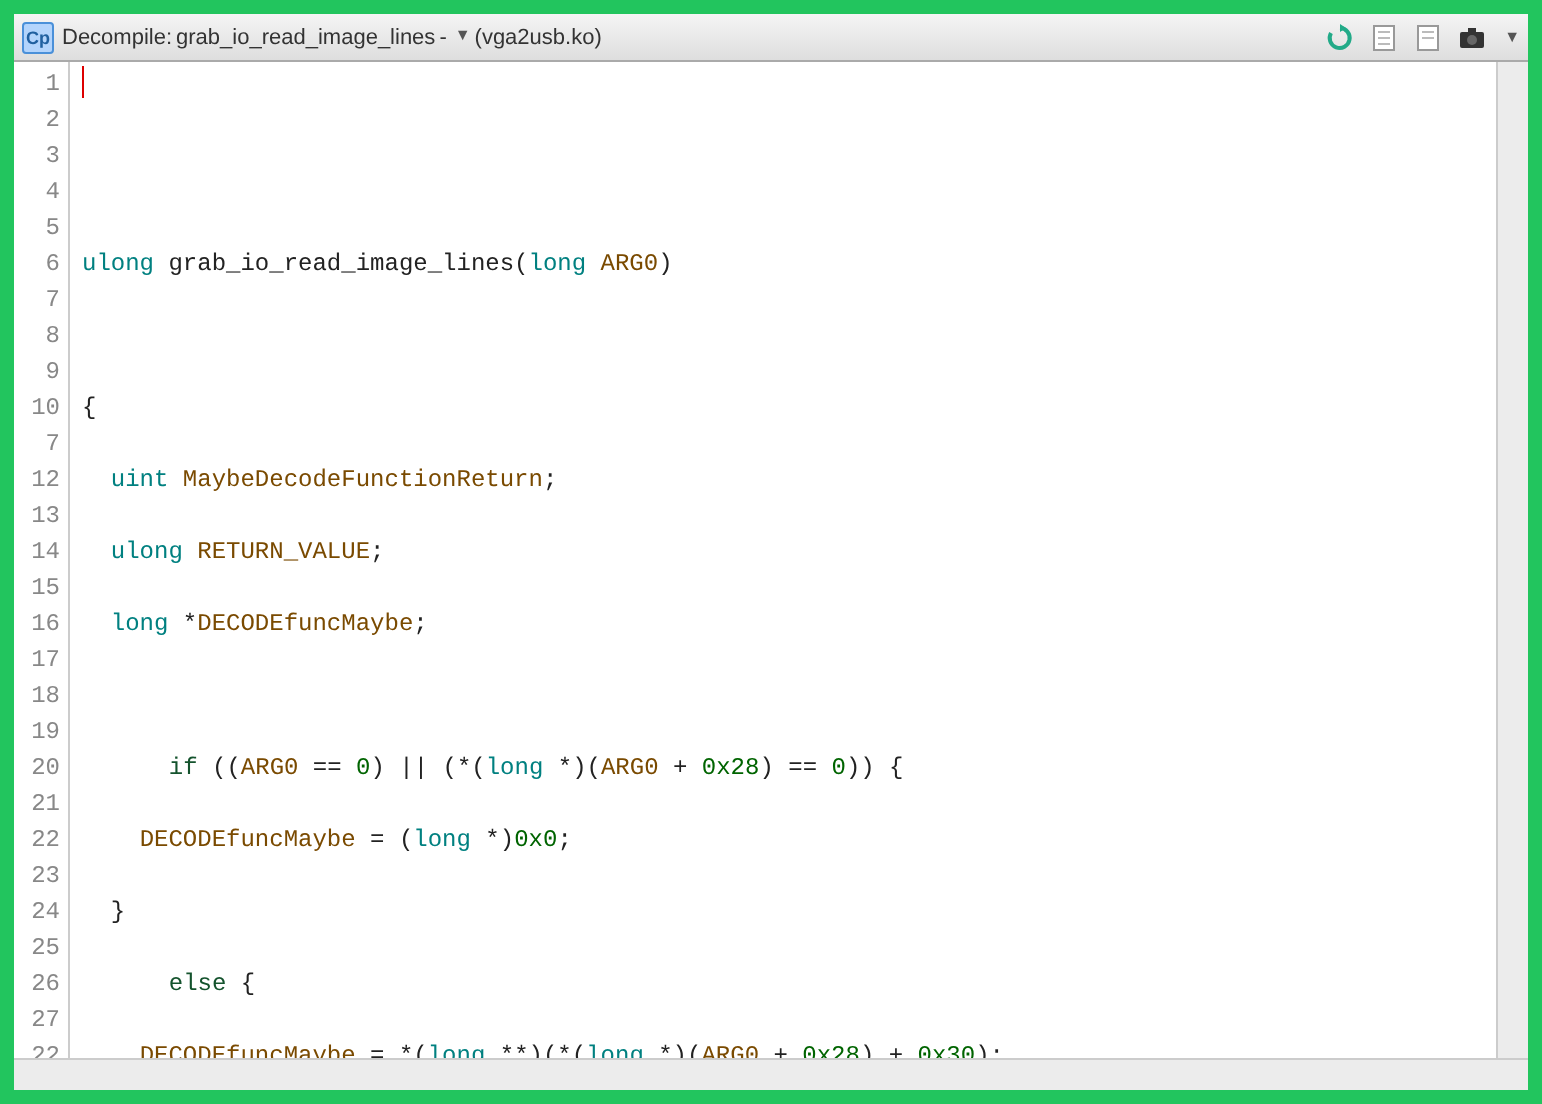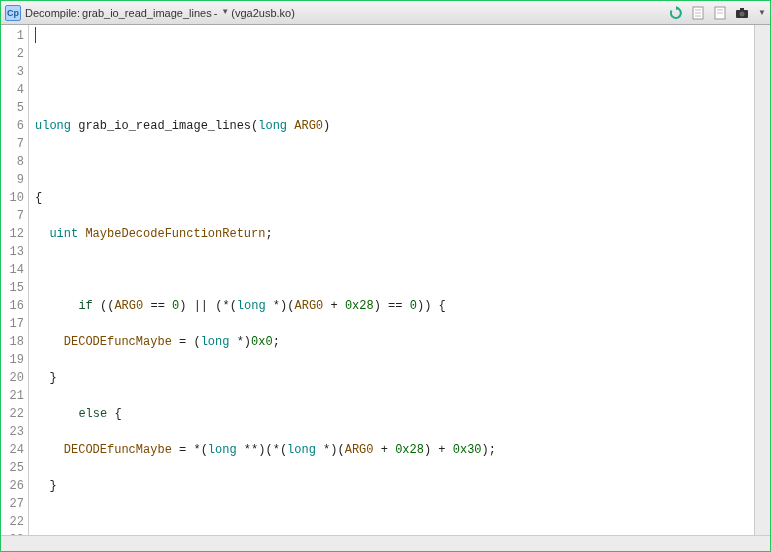--- a/index.html
+++ b/index.html
@@ -1,17 +1,17 @@
 <!DOCTYPE html>
 <html><head>
 <meta charset="utf-8">
 <style>
 * { margin: 0; padding: 0; box-sizing: border-box; }
 body { font-family: -apple-system, "Segoe UI", sans-serif; font-size: 11px; background: #ececec; width: 771px; height: 552px; overflow: hidden; }
-.window { width: 100%; height: 100%; display: flex; flex-direction: column; border: 1px solid #22c55e; }
+.window { width: 100%; height: 100%; display: flex; flex-direction: column; border: 7px solid #22c55e; }
 .titlebar { height: 24px; background: linear-gradient(#f5f5f5, #dedede); border-bottom: 1px solid #aaa; display: flex; align-items: center; padding: 0 4px; gap: 4px; }
 .app-icon { width: 16px; height: 16px; background: #b3d4fc; border: 1px solid #4a90d9; border-radius: 2px; display: flex; align-items: center; justify-content: center; font-size: 9px; font-weight: bold; color: #2060a0; }
 .title-text { flex: 1; display: flex; align-items: flex-start; gap: 2px; color: #333; }
 .toolbar-icons { display: flex; gap: 6px; align-items: center; }
 .tb-icon { width: 16px; height: 16px; display: flex; align-items: center; justify-content: center; cursor: pointer; }
 .editor-area { flex: 1; display: flex; background: #fff; overflow: auto; position: relative; }
 .gutter { width: 28px; background: #fff; border-right: 1px solid #ccc; text-align: right; padding: 2px 4px 2px 0; color: #888; font-family: "Courier New", monospace; font-size: 12px; line-height: 18px; user-select: none; }
 .gutter div { height: 18px; }
 .code { flex: 1; font-family: "Courier New", monospace; font-size: 12px; line-height: 18px; padding: 20px 0 2px 6px; white-space: pre; color: #222; position: relative; }
 .code .line { height: 18px; }
@@ -102,20 +102,22 @@
         <div>22</div>
         <div>29</div>
     </div>
     <div class="code">
       <div class="cursor"></div>
 <div class="line"></div>
 <div class="line"><span class="type">ulong</span> <span class="fn">grab_io_read_image_lines</span><span>(</span><span class="type">long</span><span> </span><span class="var">ARG0</span><span>)</span></div>
 <div class="line"></div>
 <div class="line">{</div>
 <div class="line">  <span class="type">uint</span> <span class="var">MaybeDecodeFunctionReturn</span>;</div>
+<div class="line">  <span class="type">ulong</span> <span class="var">RETURN_VALUE</span>;</div>
+<div class="line">  <span class="type">long</span> *<span class="var">DECODEfuncMaybe</span>;</div>
 <div class="line">  </div>
 <div class="line">  <span class="kw">if</span><span> ((</span><span class="var">ARG0</span><span> == </span><span class="num">0</span><span>) || (*(</span><span class="type">long</span><span> *)(</span><span class="var">ARG0</span><span> + </span><span class="num">0x28</span><span>) == </span><span class="num">0</span><span>)) {</span></div>
 <div class="line">    <span class="var">DECODEfuncMaybe</span><span> = (</span><span class="type">long</span><span> *)</span><span class="num">0x0</span><span>;</span></div>
 <div class="line">  }</div>
 <div class="line">  <span class="kw">else</span> {</div>
 <div class="line">    <span class="var">DECODEfuncMaybe</span><span> = *(</span><span class="type">long</span><span> **)(*(</span><span class="type">long</span><span> *)(</span><span class="var">ARG0</span><span> + </span><span class="num">0x28</span><span>) + </span><span class="num">0x30</span><span>);</span></div>
 <div class="line">  }</div>
 
 
 

